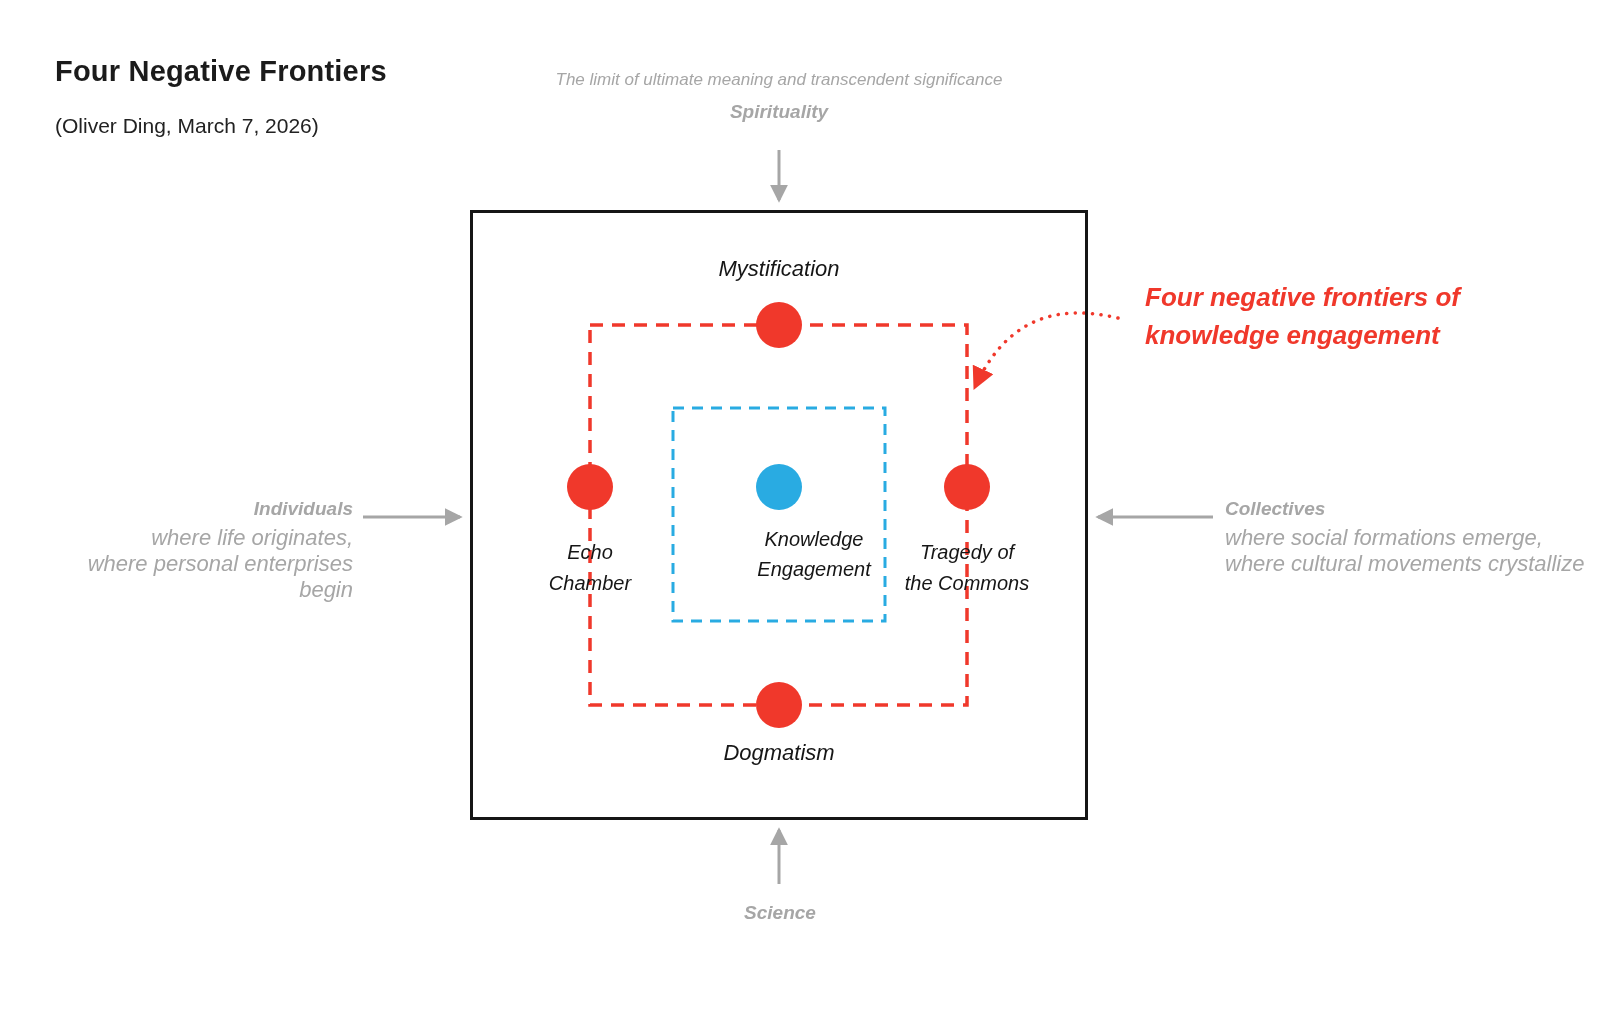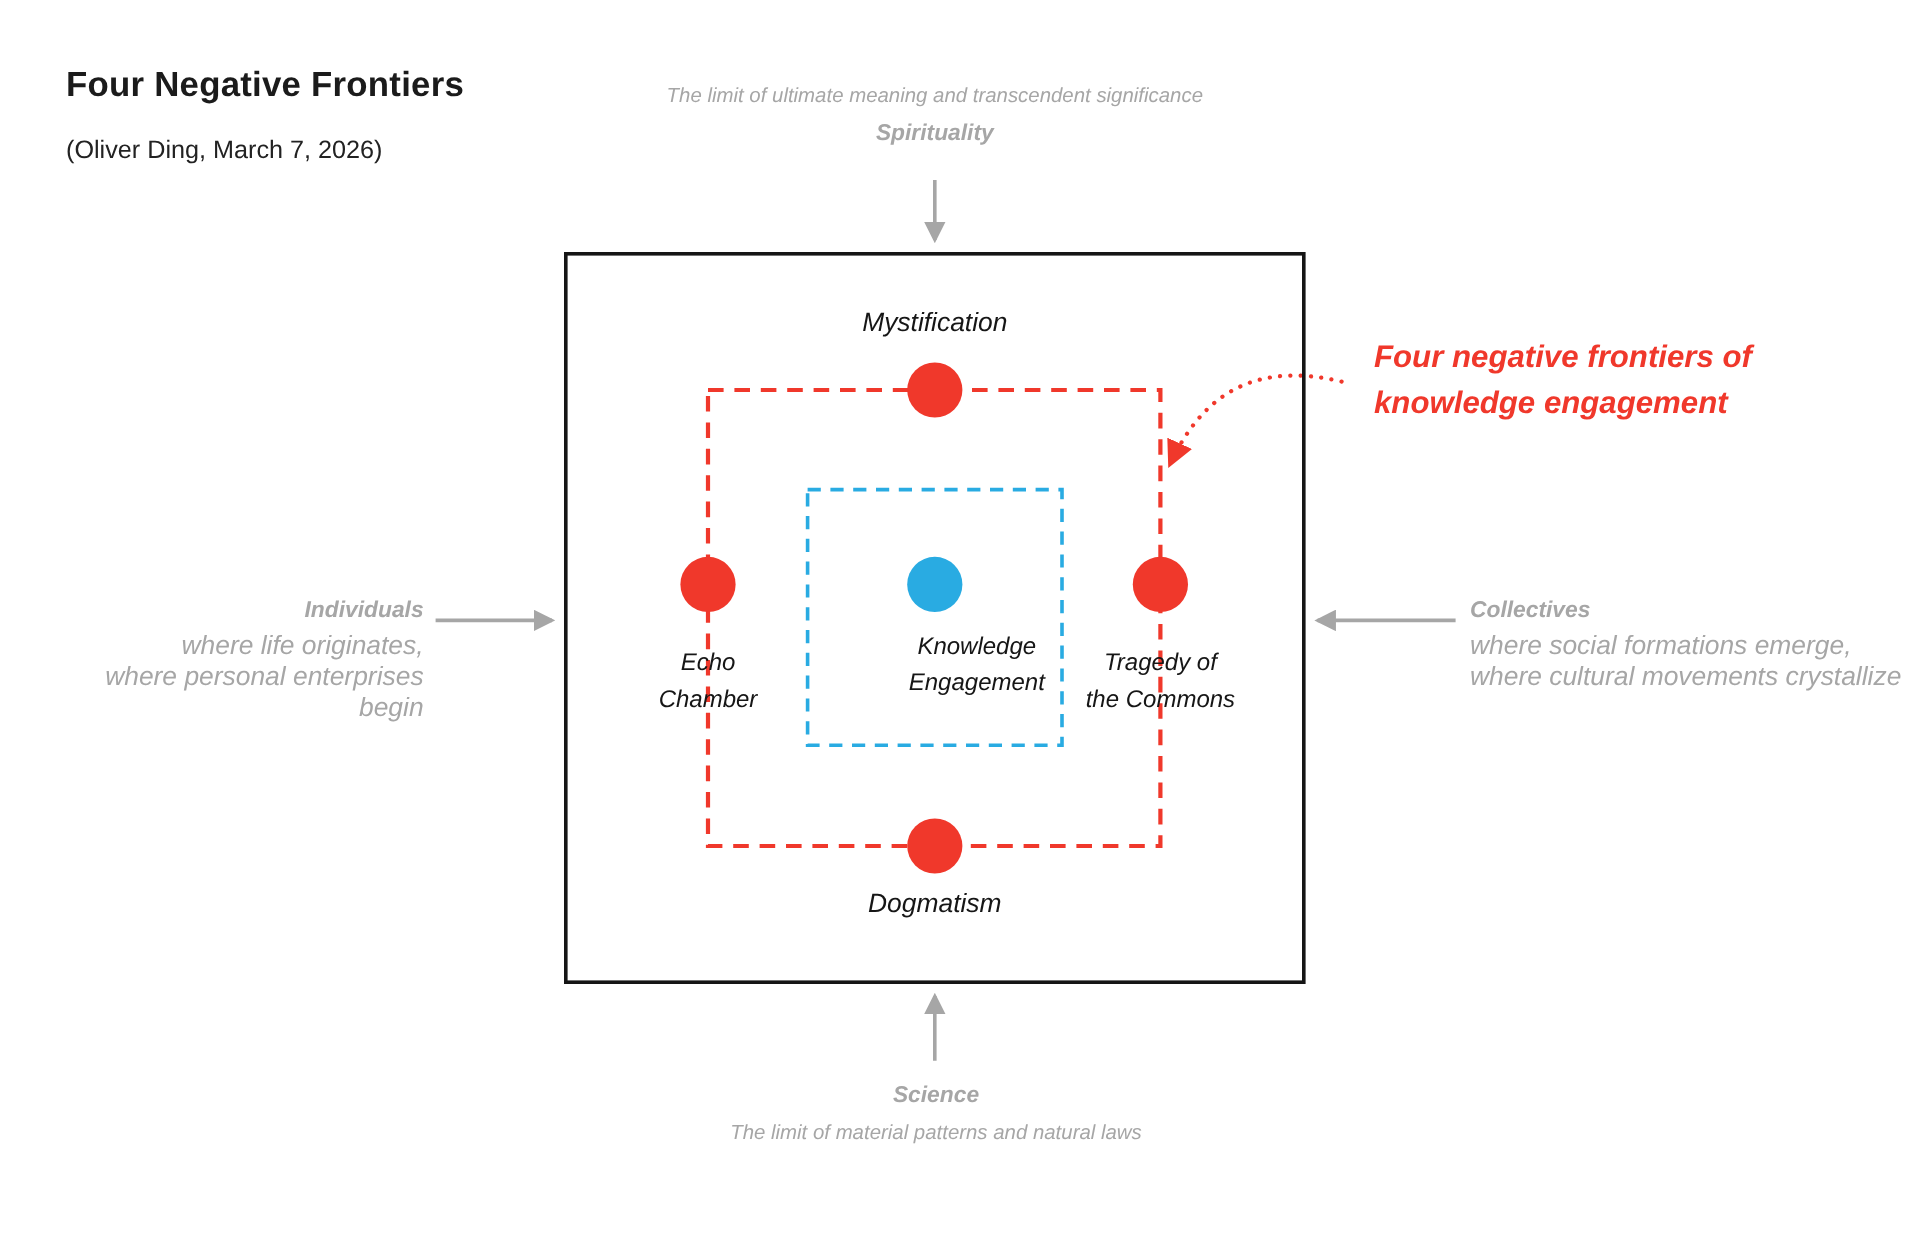--- a/index.html
+++ b/index.html
@@ -182,21 +182,20 @@
 
   <div class="square"></div>
 
   <div class="axis-top-group">
     <div class="axis-desc">The limit of ultimate meaning and transcendent significance</div>
     <div class="axis-label">Spirituality</div>
   </div>
 
   <div class="axis-bottom-group">
     <div class="axis-label">Science</div>
-    <div class="axis-desc">The limit of material patterns and natural laws</div>
   </div>
 
   <div class="axis-left-group">
     <div class="axis-label">Individuals</div>
     <div class="axis-desc">
       <div>where life originates,</div>
       <div>where personal enterprises begin</div>
     </div>
   </div>
 

